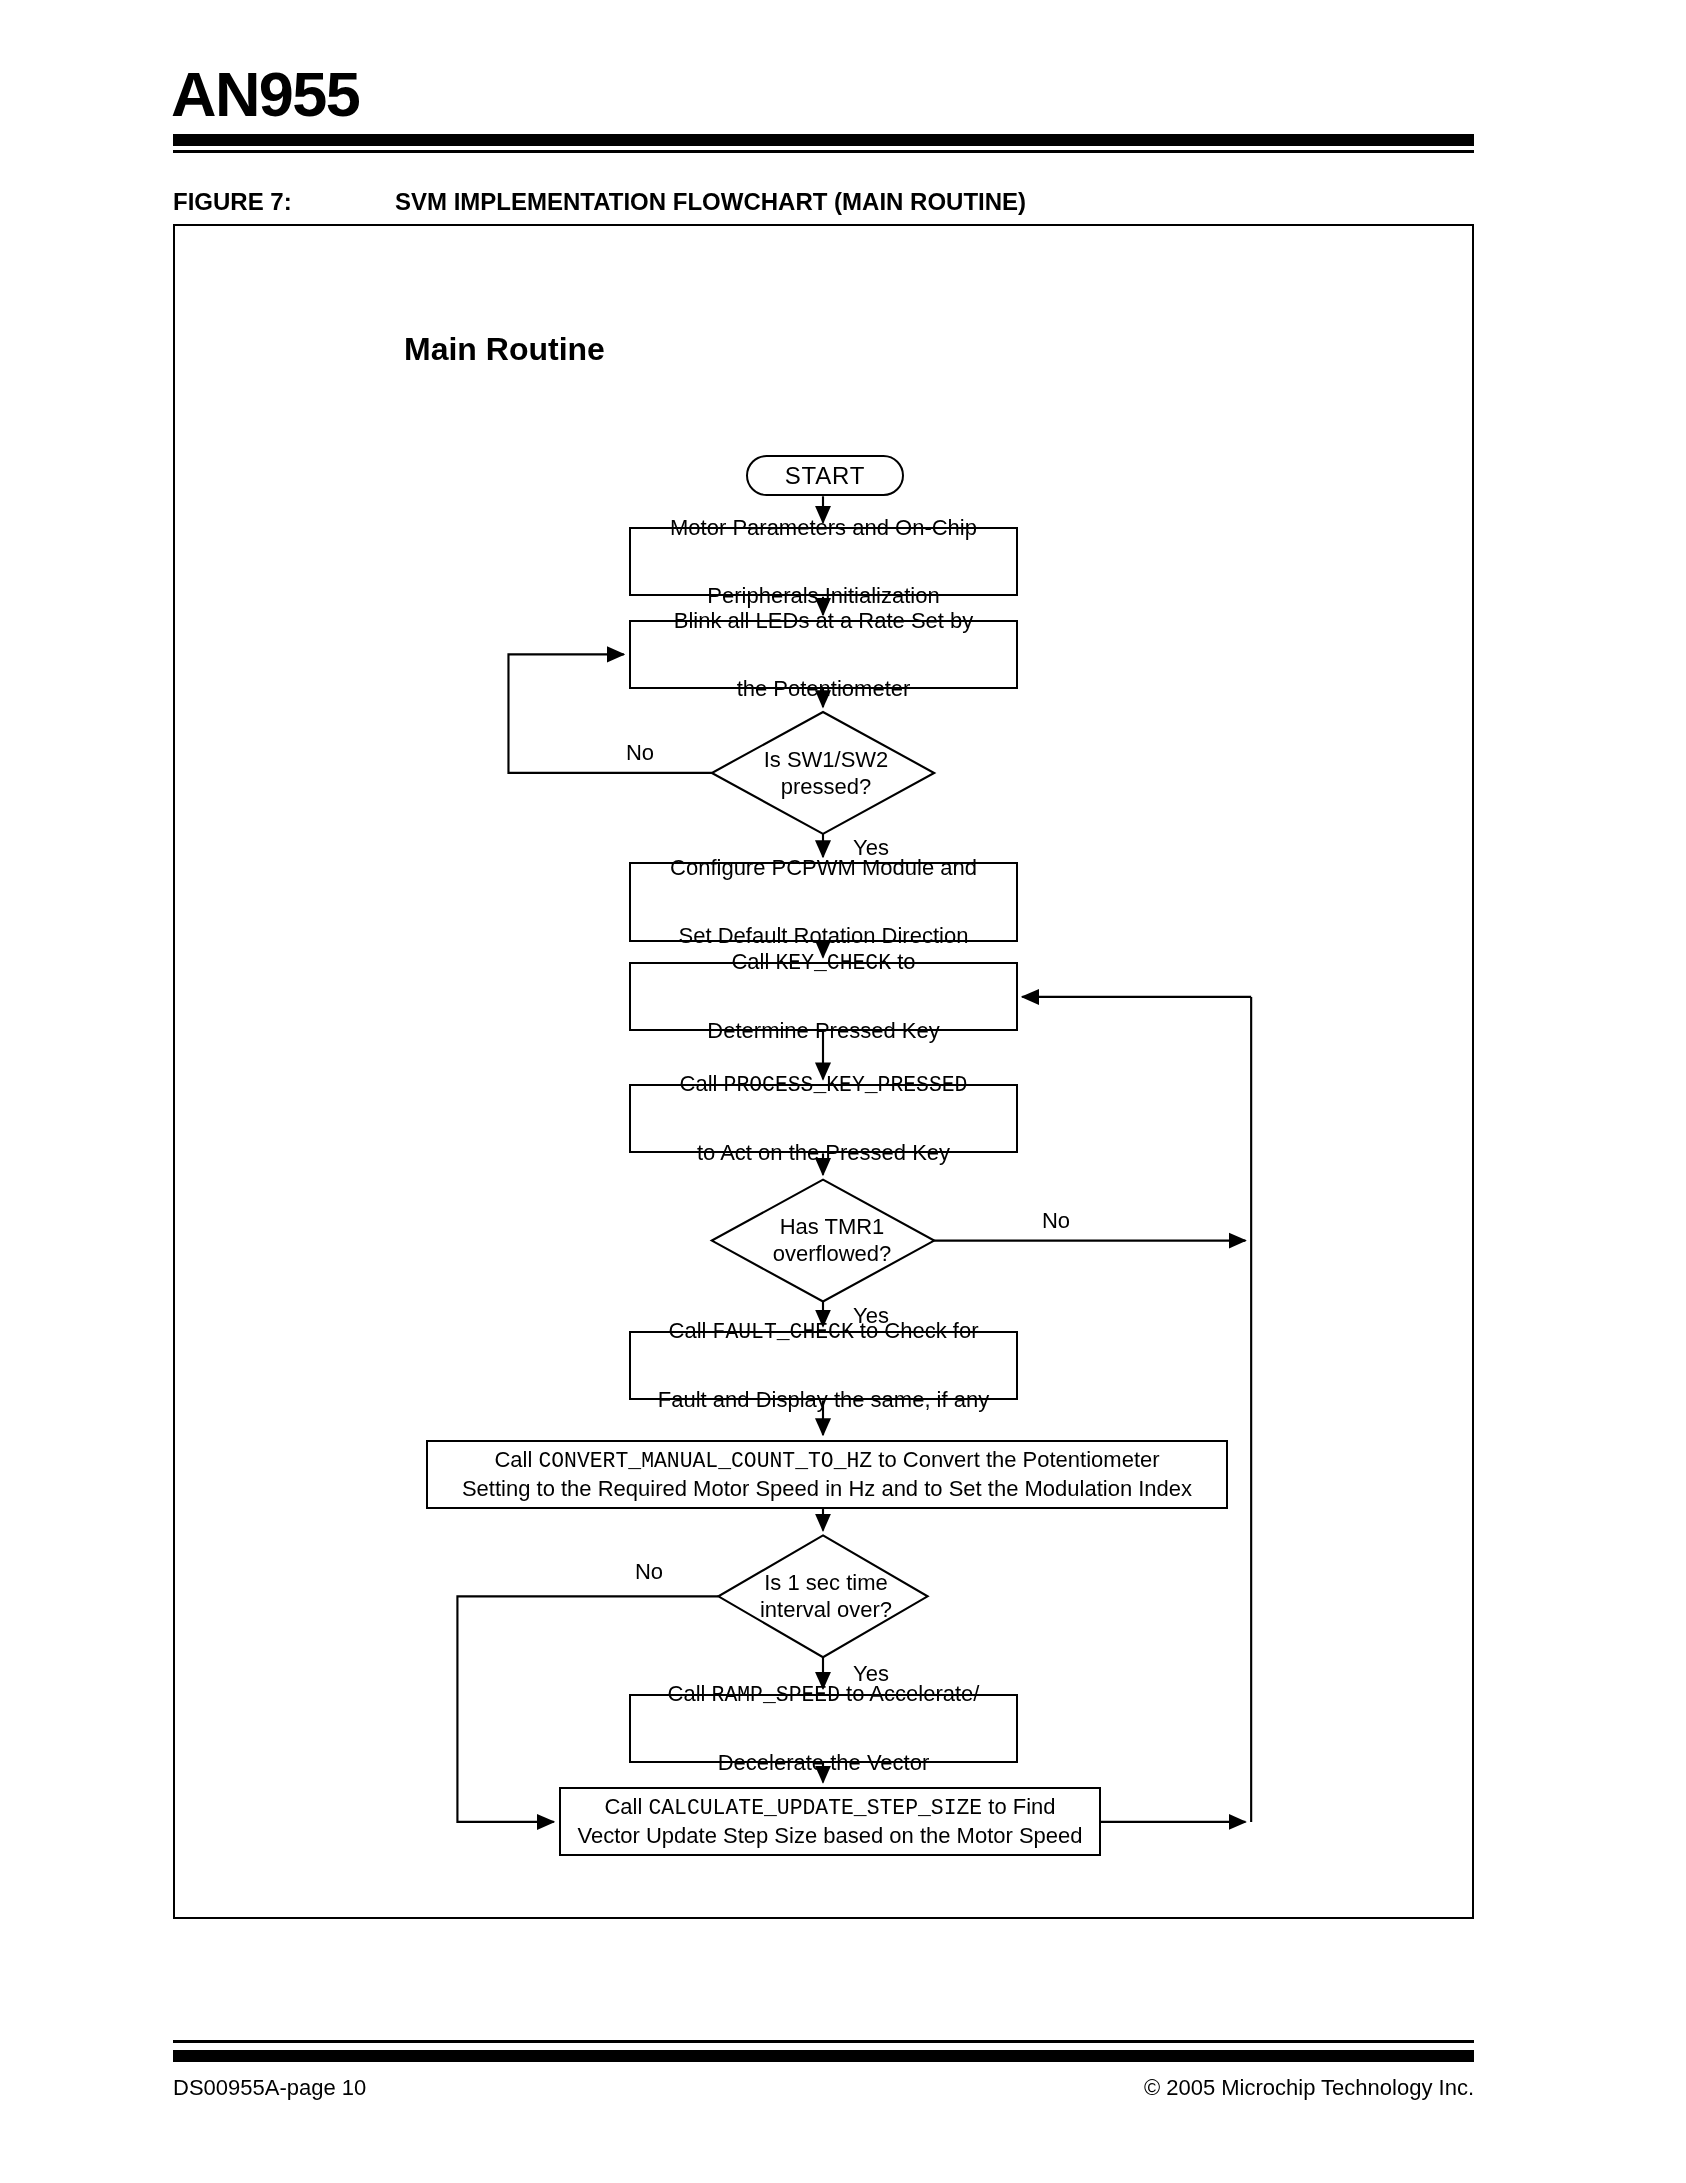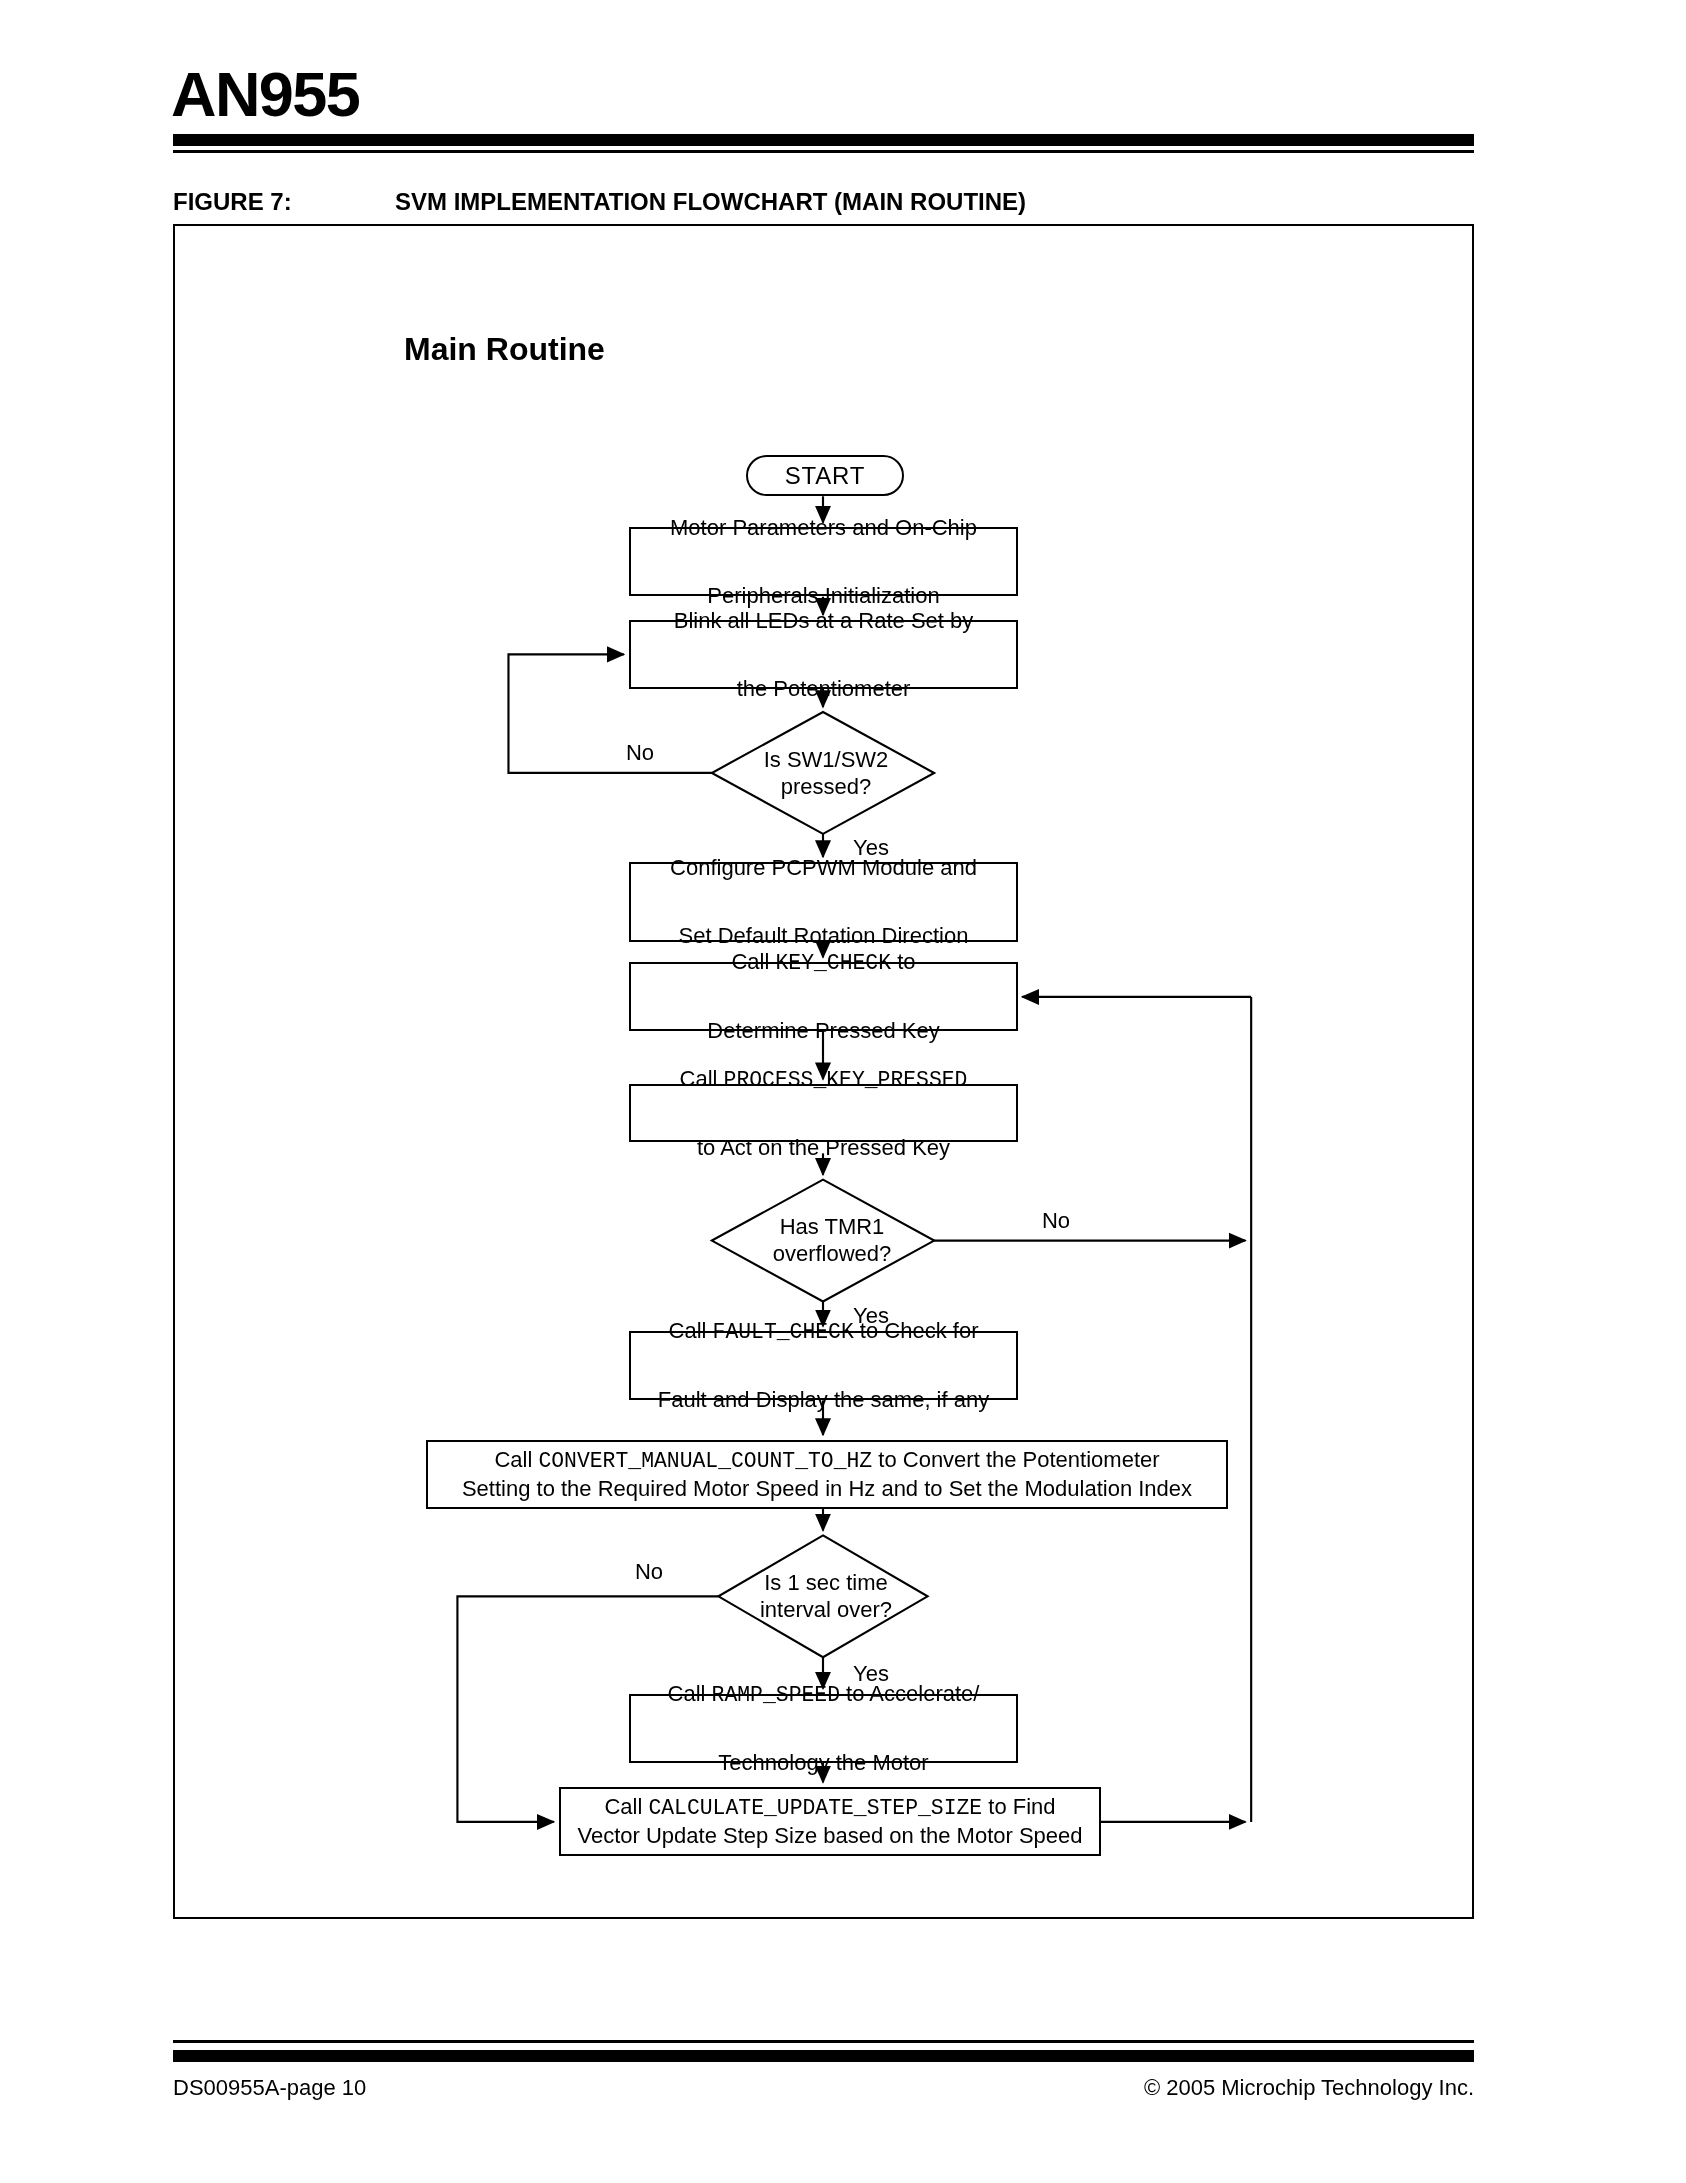--- a/index.html
+++ b/index.html
@@ -42,21 +42,21 @@
   }
   .terminal{
     left:571px;top:229px;width:158px;height:41px;
     border-radius:21.4px;font-size:24px;letter-spacing:0.8px;
   }
   .w-std{left:454px;width:389px;gap:40px;}
   .n-init{top:301px;height:69px;}
   .n-blink{top:394px;height:69px;}
   .n-pcpwm{top:636px;height:80px;}
   .n-keycheck{top:736px;height:69px;}
-  .n-process{top:858px;height:58px;}
+  .n-process{top:858px;height:69px;}
   .n-fault{top:1105px;height:69px;}
   .n-convert{left:251px;top:1214px;width:802px;height:69px;}
   .n-ramp{top:1468px;height:69px;}
   .n-calc{left:384px;top:1561px;width:542px;height:69px;}
 
   .dia-text{
     position:absolute;width:264px;text-align:center;
     font-size:22px;line-height:27px;
   }
   .d1{left:519px;top:520px;}
@@ -174,21 +174,21 @@
       <div>Setting to the Required Motor Speed in Hz and to Set the Modulation Index</div>
     </div>
 
     <div class="dia-text d3">
       <div>Is 1 sec time</div>
       <div>interval over?</div>
     </div>
 
     <div class="node w-std n-ramp">
       <div class="flow-line"><span>Call </span><span class="code">RAMP_SPEED</span><span> to Accelerate/</span></div>
-      <div>Technology the Motor</div>
+      <div>Decelerate the Vector</div>
     </div>
 
     <div class="node n-calc">
       <div class="flow-line"><span>Call </span><span class="code">CALCULATE_UPDATE_STEP_SIZE</span><span> to Find</span></div>
       <div>Vector Update Step Size based on the Motor Speed</div>
     </div>
 
     <div class="edge-label center-x" style="left:449px;top:514px;">No</div>
     <div class="edge-label" style="left:662px;top:609px;">Yes</div>
     <div class="edge-label center-x" style="left:865px;top:982px;">No</div>

